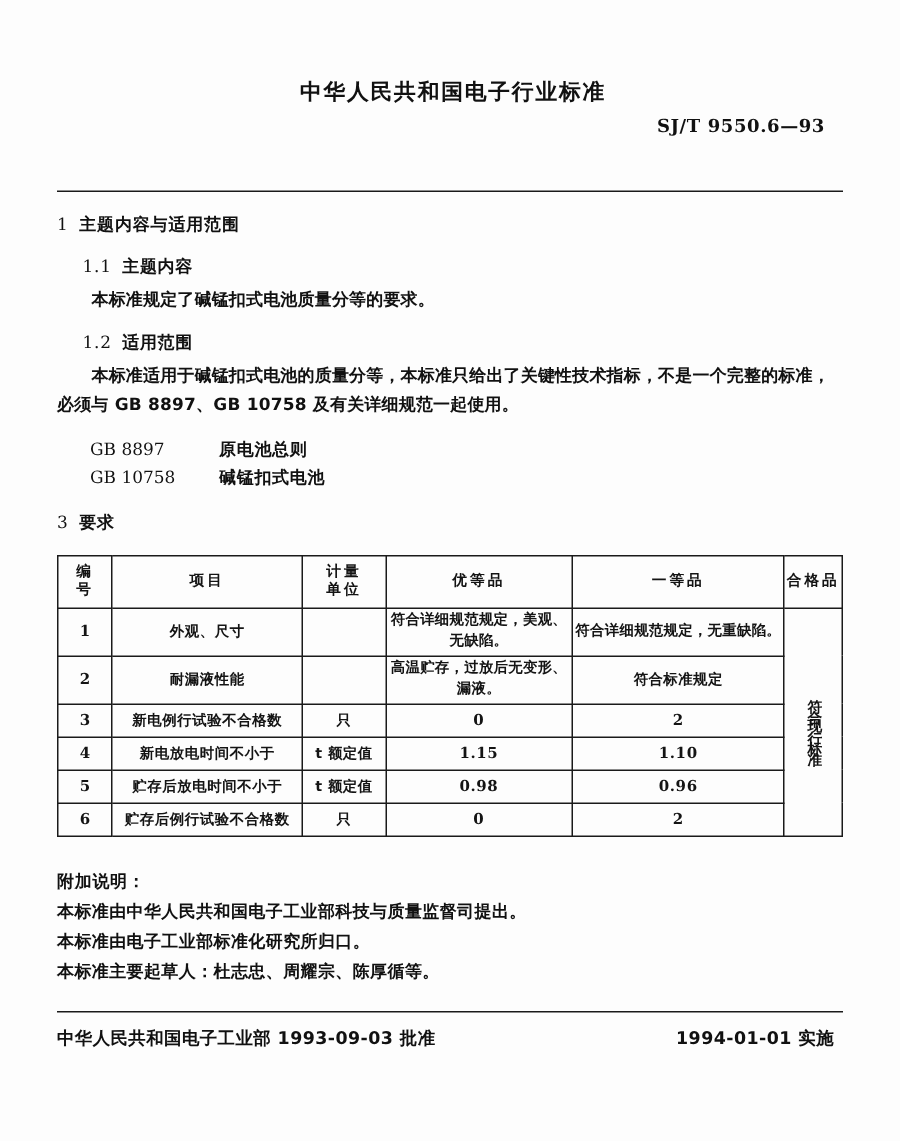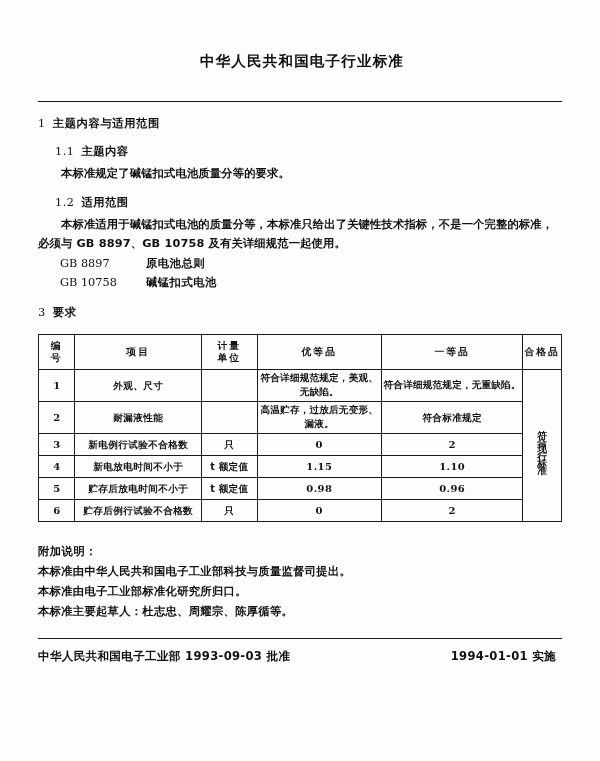--- a/index.html
+++ b/index.html
@@ -86,20 +86,21 @@
   }
   .h2 .num { margin-right: 7px; font-family: "DejaVu Serif", serif; font-weight: normal; margin-left: 17px;}
   .para {
     font-weight: bold;
     text-indent: 23px;
     margin-top: 3px;
     letter-spacing: 0.15px;
     line-height: 19.5px;
   }
   .ref-list {
+    margin-top: 10px;
     margin-bottom: 4px;
   }
   .ref-item {
     display: flex;
     line-height: 19px;
     padding-left: 22px;
   }
   .ref-code {
     width: 86px;
     font-family: "DejaVu Serif", "Liberation Serif", serif;
@@ -213,20 +214,23 @@
   .foot-row .right { padding-right: 6px; }
 </style>
 </head>
 <body>
 
 <div id="page">
   <div class="content">
 
     <div class="doc-head">
       <div class="org-title">中华人民共和国电子行业标准</div>
+      <div class="std-no-row">
+        <div class="std-no">SJ/T 9550.6—93</div>
+      </div>
     </div>
 
     <div class="rule-top"></div>
 
     <div class="body-block">
 
       <div class="h1">
         <span class="num">1</span><span>主题内容与适用范围</span>
       </div>
 

